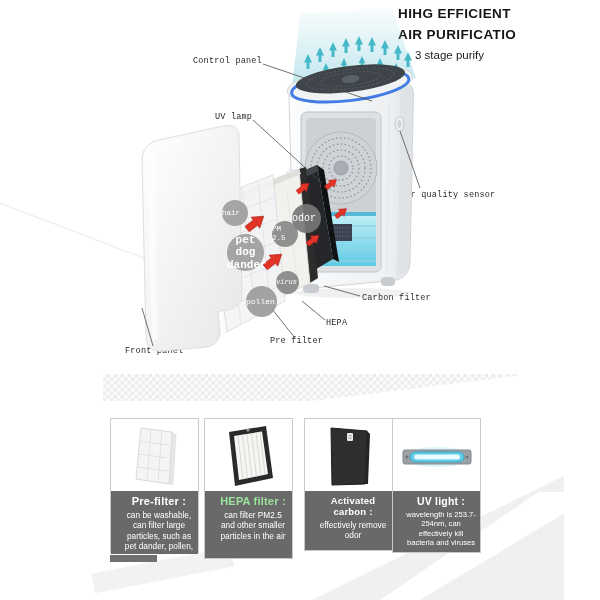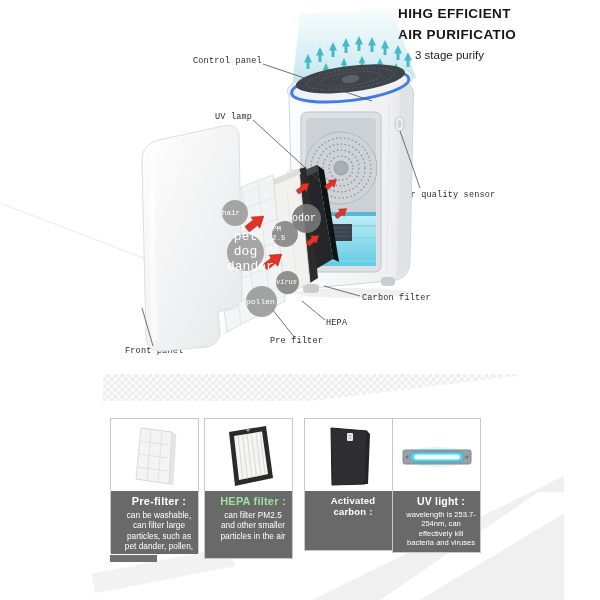--- a/index.html
+++ b/index.html
@@ -12,21 +12,21 @@
   #subtitle{position:absolute;left:415px;top:49px;font-size:11.5px;color:#222;white-space:nowrap;}
   
   .callout{position:absolute;font-family:"Liberation Mono",monospace;font-size:8.5px;color:#2b2b2b;
            white-space:nowrap;letter-spacing:.2px;}
   
   .tag{position:absolute;border-radius:50%;display:flex;flex-direction:column;align-items:flex-start;
        justify-content:center;color:#fff;font-family:"Liberation Mono",monospace;text-align:center;
        line-height:1.15;z-index:5;}
   .tag span{display:block;}
   #tag-hair{left:222px;top:200px;width:26px;height:26px;font-size:7.5px;background:rgba(148,148,148,.82);}
-  #tag-petdog{left:227px;top:234px;width:37px;height:37px;font-size:13px;background:rgba(148,148,148,.82);}
+  #tag-petdog{left:227px;top:234px;width:37px;height:37px;font-size:11px;background:rgba(148,148,148,.82);font-weight:bold;}
   #tag-pollen{left:246px;top:286px;width:31px;height:31px;font-size:8px;background:rgba(148,148,148,.85);}
   #tag-pm{left:272px;top:221px;width:26px;height:26px;font-size:7.5px;background:rgba(130,130,130,.88);}
   #tag-virus{left:276px;top:271px;width:23px;height:23px;font-size:7px;background:rgba(130,130,130,.88);font-style:italic;}
   #tag-odor{left:292px;top:204px;width:29px;height:29px;font-size:10px;background:rgba(118,118,118,.92);}
   
   #checker-band{position:absolute;left:103px;top:374px;width:415px;height:27px;background-color:#fbfbfb;
     background-image:linear-gradient(45deg,#ececec 25%,transparent 25%,transparent 75%,#ececec 75%),
                      linear-gradient(45deg,#ececec 25%,transparent 25%,transparent 75%,#ececec 75%);
     background-size:7px 7px;background-position:0 0,3.5px 3.5px;
     clip-path:polygon(0 0,100% 0,100% 7%,50% 100%,0 100%);z-index:1;}
@@ -303,20 +303,21 @@
       <svg width="80" height="66" viewBox="0 0 80 66">
         <polygon points="22,6 58,9 56,62 23,63" fill="#2e2e30" stroke="#1d1d1f"></polygon>
         <polygon points="58,9 61,12 59,62 56,62" fill="#232325"></polygon>
         <rect x="38" y="11" width="6" height="8" rx="1" fill="#e9e9e9"></rect>
         <line x1="39.5" y1="13.5" x2="42.5" y2="13.5" stroke="#8a8a8a" stroke-width="0.8"></line>
         <line x1="39.5" y1="16" x2="42.5" y2="16" stroke="#8a8a8a" stroke-width="0.8"></line>
       </svg>
     </div>
     <div class="card-text">
       <div class="card-heading">Activated carbon :</div>
+      <div class="card-body">effectively remove odor</div>
     </div>
   </div>
 
   <div class="card" id="card-3">
     <div class="card-img">
       <svg width="80" height="66" viewBox="0 0 80 66">
         <ellipse cx="40" cy="35" rx="34" ry="10" fill="#bfeef6" opacity="0.55"></ellipse>
         <rect x="6" y="28" width="68" height="14" rx="2" fill="#9aa0a4" stroke="#83898d"></rect>
         <circle cx="10" cy="35" r="1.5" fill="#6f7478"></circle>
           <circle cx="70" cy="35" r="1.5" fill="#6f7478"></circle>

